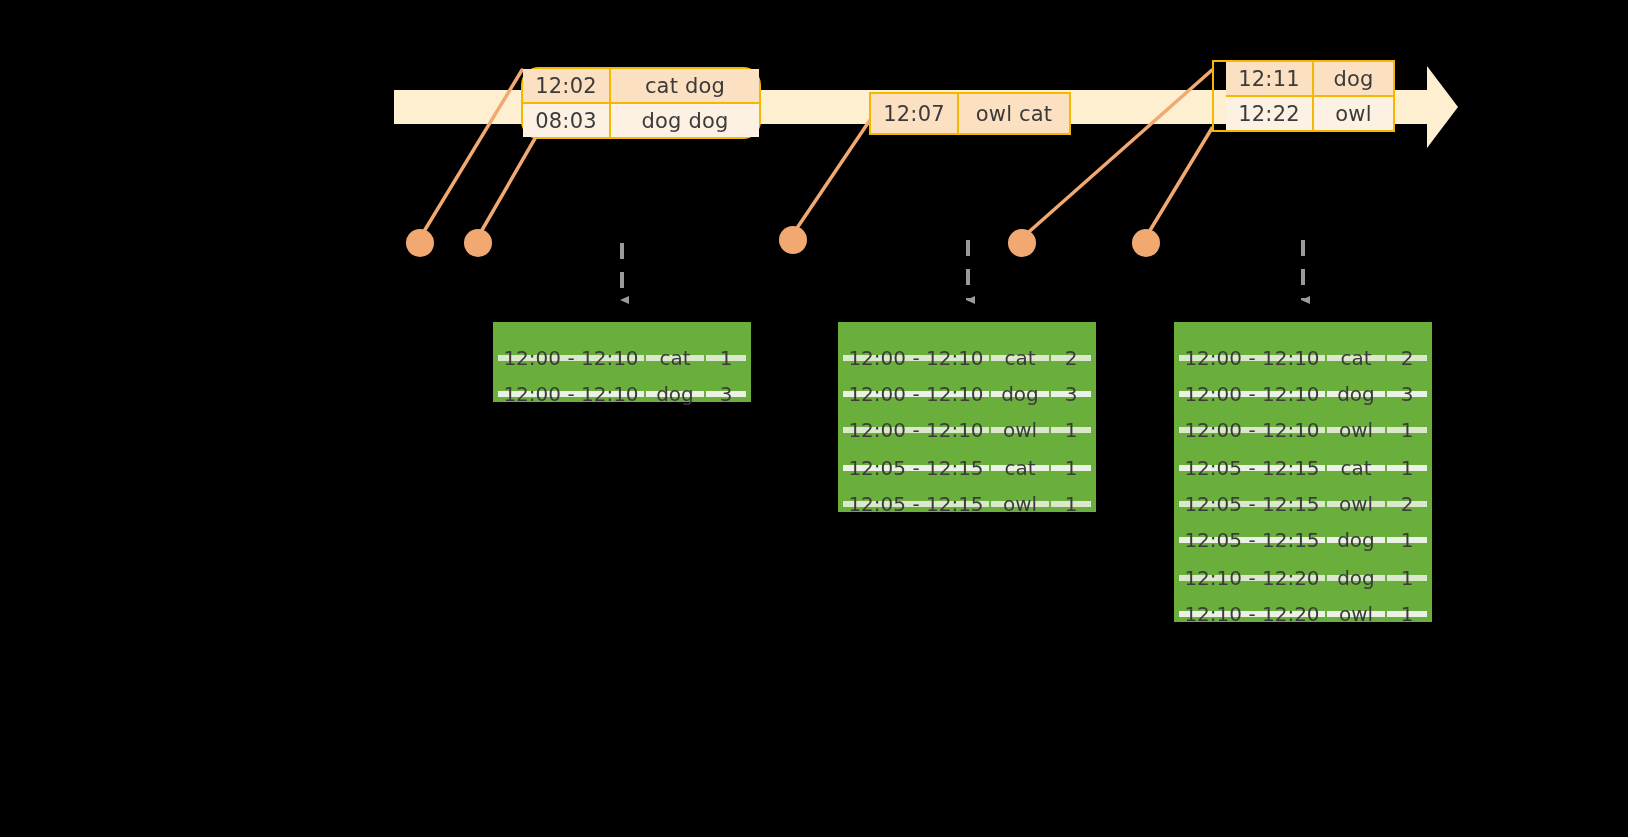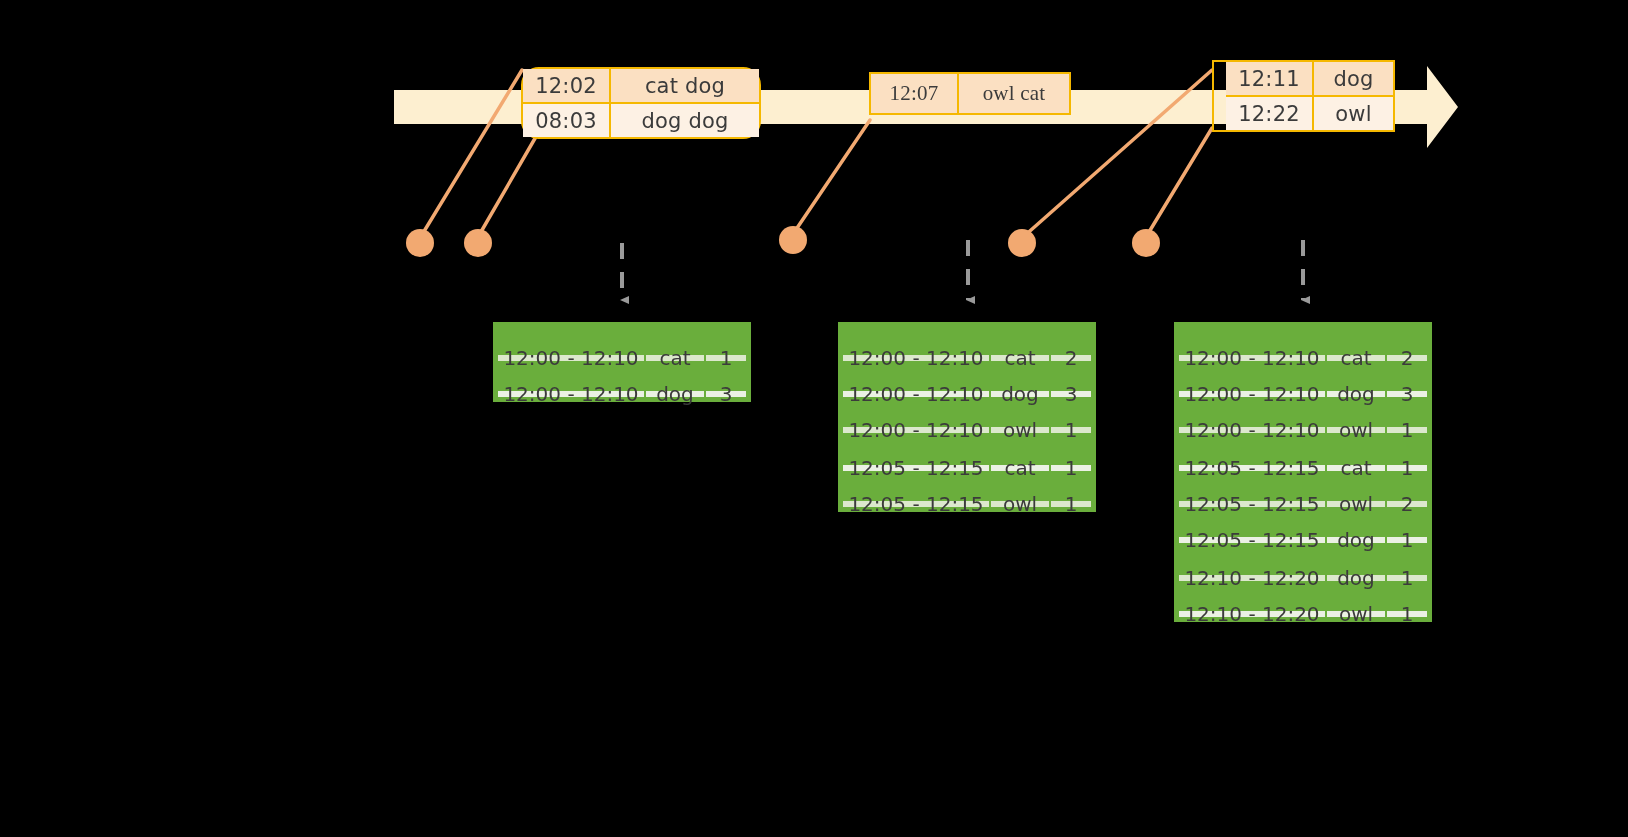--- a/index.html
+++ b/index.html
@@ -141,21 +141,21 @@
     <div class="event-row shade-a">
       <div class="cell cell-time">12:02</div>
       <div class="cell cell-val">cat dog</div>
     </div>
     <div class="event-row shade-b">
       <div class="cell cell-time">08:03</div>
       <div class="cell cell-val">dog dog</div>
     </div>
   </div>
 
-  <div class="event-box" style="left:869px; top:72px; width:202px; height:43px;font-family:Liberation Serif, serif;">
+  <div class="event-box" style="left:869px; top:92px; width:202px; height:43px;">
     <div class="event-row shade-a">
       <div class="cell cell-time">12:07</div>
       <div class="cell cell-val">owl cat</div>
     </div>
   </div>
 
   <div class="event-box" style="left:1212px; top:60px; width:183px; height:72px;padding-left:12px;">
     <div class="event-row shade-a">
       <div class="cell cell-time">12:11</div>
       <div class="cell cell-val">dog</div>

